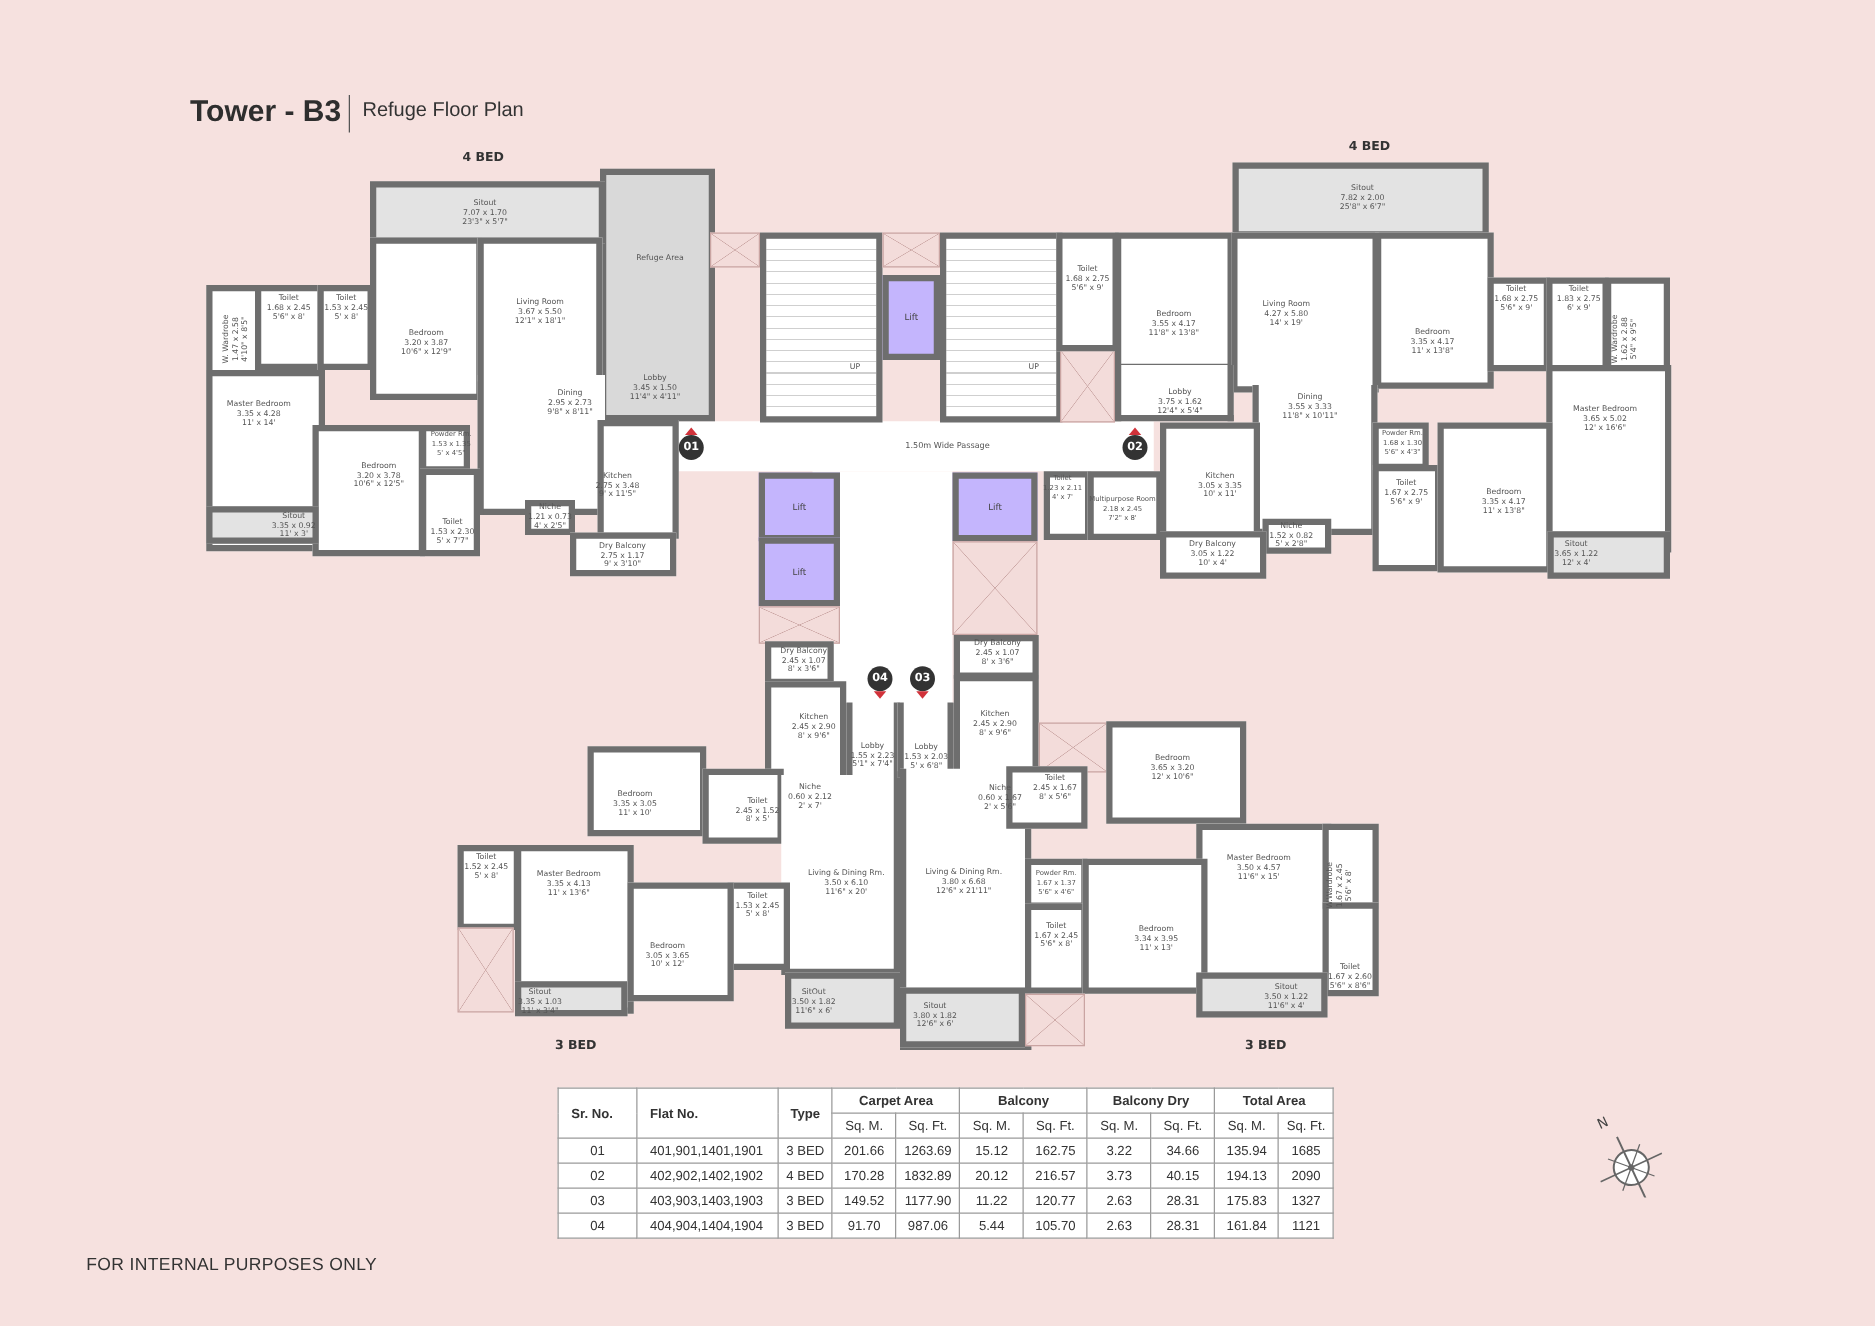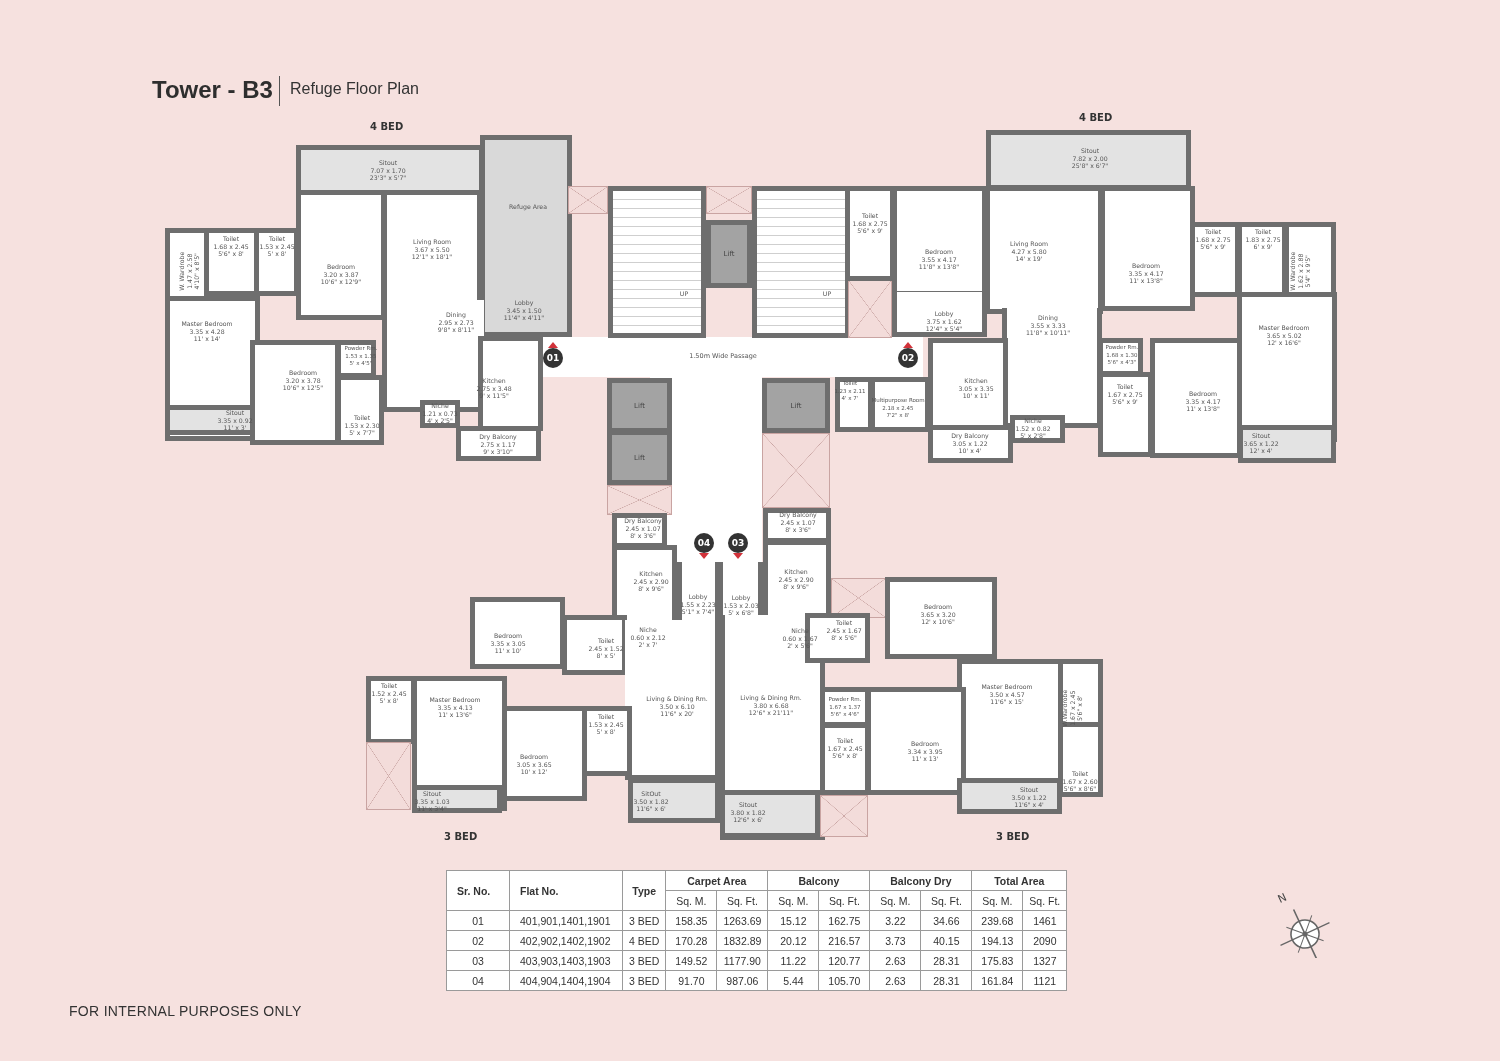--- a/index.html
+++ b/index.html
@@ -11,21 +11,21 @@
   .bedlabel { font-size:10px; font-weight:bold; color:#333; }
   .footer { left:69px; top:1003px; font-size:14px; color:#333; letter-spacing:0.3px; font-family:"Liberation Sans", sans-serif; }
 
   .room { position:absolute; background:#fff; box-sizing:border-box; border:5px solid #6e6e6e; }
   .grey { background:#e3e3e3; }
   .refuge { background:#d9d9d9; }
   .rl { position:absolute; font-size:6.2px; line-height:7.5px; text-align:center; color:#555; white-space:nowrap; transform:translateX(-50%); }
   .shaft { position:absolute; box-sizing:border-box; border:1px solid #c9a4a2; background:#f3dcda;
     background-image:linear-gradient(to top right, transparent calc(50% - 0.5px), #c9a4a2 50%, transparent calc(50% + 0.5px)),
                      linear-gradient(to bottom right, transparent calc(50% - 0.5px), #c9a4a2 50%, transparent calc(50% + 0.5px)); }
-  .lift { position:absolute; box-sizing:border-box; background:#a3a3a3; border:5px solid #6e6e6e; font-size:7px; display:flex; align-items:center; justify-content:center; color:#444; }
+  .lift { position:absolute; box-sizing:border-box; background:#c4b5fd; border:5px solid #6e6e6e; font-size:7px; display:flex; align-items:center; justify-content:center; color:#444; }
   .stair { position:absolute; box-sizing:border-box; border:5px solid #6e6e6e; background:#fff;
     background-image:repeating-linear-gradient(to bottom, transparent 0 8px, #cfcfcf 8px 9px); }
   .passage { position:absolute; background:#fff; }
   .marker { position:absolute; width:20px; height:20px; border-radius:50%; background:#333; color:#fff; font-size:9px; font-weight:bold; display:flex; align-items:center; justify-content:center; }
   .tri-up { position:absolute; width:0; height:0; border-left:5px solid transparent; border-right:5px solid transparent; border-bottom:6px solid #d1323a; }
   .tri-down { position:absolute; width:0; height:0; border-left:5px solid transparent; border-right:5px solid transparent; border-top:6px solid #d1323a; }
 
   table.area { position:absolute; left:446px; top:870px; border-collapse:collapse; font-size:10.5px; color:#333; background:#fff; font-family:"Liberation Sans", sans-serif; }
   table.area th, table.area td { border:1px solid #9a9a9a; padding:0 6px; height:19px; text-align:center; white-space:nowrap; }
   table.area th { font-weight:bold; }
@@ -41,21 +41,21 @@
 
 <div class="abs bedlabel" style="left:370px;top:121px;">4 BED</div>
 <div class="abs bedlabel" style="left:1079px;top:112px;">4 BED</div>
 <div class="abs bedlabel" style="left:444px;top:831px;">3 BED</div>
 <div class="abs bedlabel" style="left:996px;top:831px;">3 BED</div>
 
 <div>
 
   <div class="passage" style="left:538px;top:337px;width:385px;height:40px;"></div>
   <div class="passage" style="left:650px;top:377px;width:112px;height:240px;"></div>
-  <div class="abs rl" style="left:723px;top:353px;font-size:6.5px;">1.50m Wide Passage</div>
+  <div class="abs rl" style="left:758px;top:353px;font-size:6.5px;">1.50m Wide Passage</div>
 
   <div class="room refuge" style="left:480px;top:135px;width:92px;height:202px;"></div>
   <div class="abs rl" style="left:528px;top:203px;">Refuge Area</div>
 
   <div class="shaft" style="left:568px;top:186px;width:40px;height:28px;"></div>
   <div class="stair" style="left:608px;top:186px;width:98px;height:152px;"></div>
   <div class="abs rl" style="left:684px;top:290px;">UP</div>
   <div class="shaft" style="left:706px;top:186px;width:46px;height:28px;"></div>
   <div class="lift" style="left:706px;top:220px;width:46px;height:68px;">Lift</div>
   <div class="stair" style="left:752px;top:186px;width:98px;height:152px;"></div>
@@ -242,28 +242,28 @@
       <th class="sub" style="width:38px;">Sq. Ft.</th>
       <th class="sub" style="width:38px;">Sq. M.</th>
       <th class="sub" style="width:30px;">Sq. Ft.</th>
     </tr>
   </thead>
   <tbody>
     <tr>
       <td>01</td>
         <td class="left">401,901,1401,1901</td>
         <td>3 BED</td>
-      <td>158.35</td>
+      <td>201.66</td>
         <td>1263.69</td>
       <td>15.12</td>
         <td>162.75</td>
       <td>3.22</td>
         <td>34.66</td>
-      <td>239.68</td>
-        <td>1461</td>
+      <td>135.94</td>
+        <td>1685</td>
     </tr>
     <tr>
       <td>02</td>
         <td class="left">402,902,1402,1902</td>
         <td>4 BED</td>
       <td>170.28</td>
         <td>1832.89</td>
       <td>20.12</td>
         <td>216.57</td>
       <td>3.73</td>

